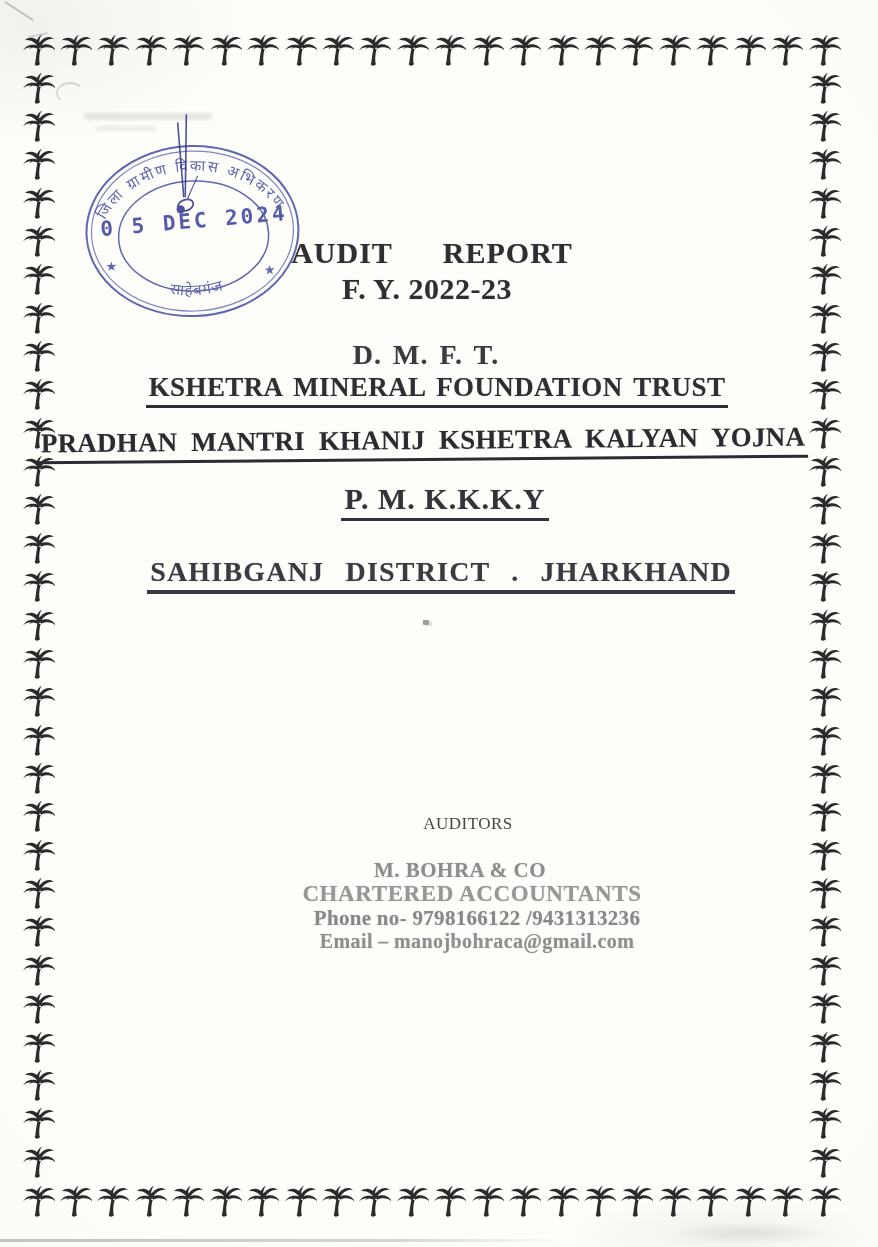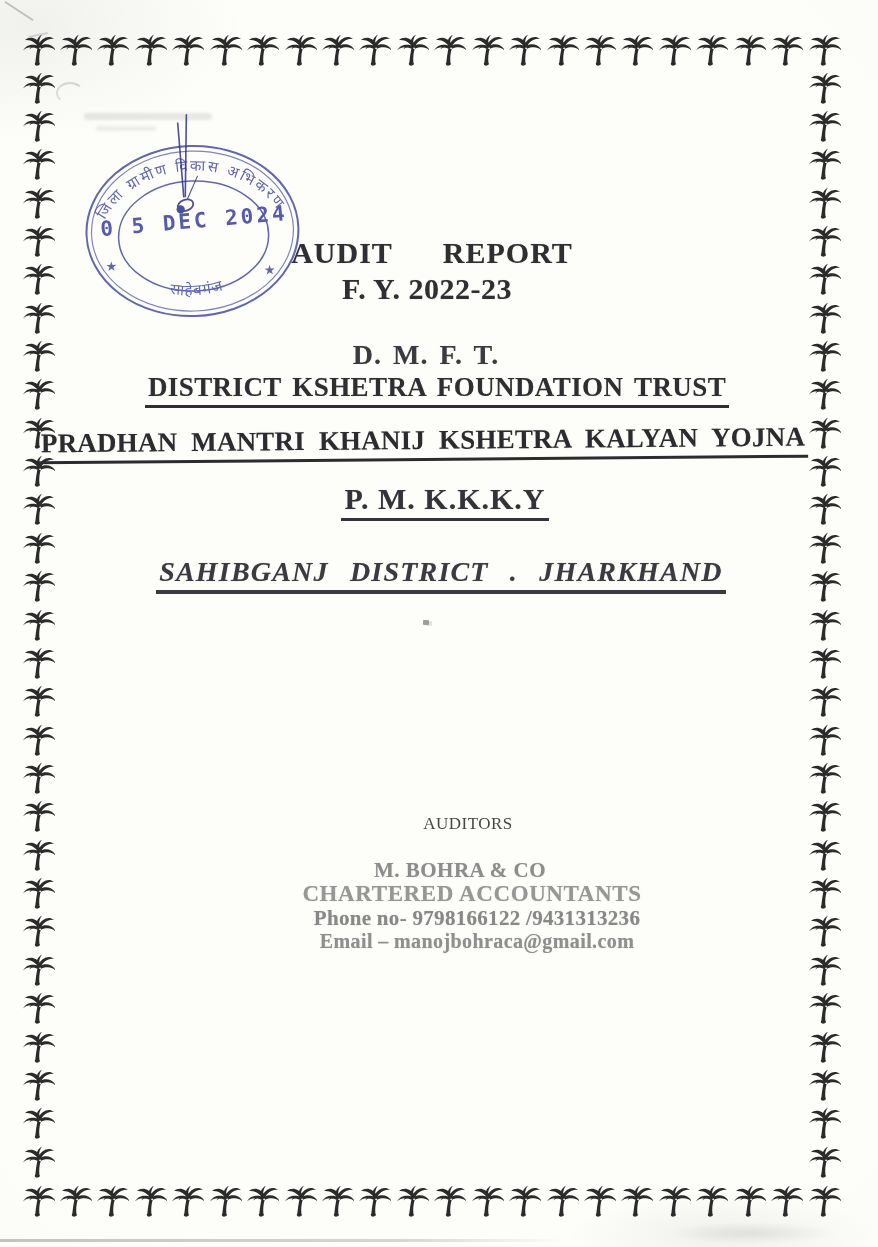--- a/index.html
+++ b/index.html
@@ -23,21 +23,21 @@
     text-shadow:0 0 1px rgba(70,70,70,.35);
   }
   .u{display:inline-block;border-bottom:3.5px solid currentColor;padding:0 3px 2px 3px;}
   .title-line{top:236px;font-size:30px;letter-spacing:1px;word-spacing:42px;transform:translateX(-7px);}
   .fy-line{top:272px;font-size:30px;letter-spacing:.5px;transform:translateX(-12px);}
   .dmft-line{top:339px;font-size:28px;letter-spacing:1px;word-spacing:3px;color:#3a3a40;transform:translateX(-13px);}
   .district-line{top:372px;font-size:27px;letter-spacing:.4px;word-spacing:4px;transform:translateX(-2px);}
   .pradhan-line{top:425px;font-size:27px;letter-spacing:.2px;word-spacing:7px;transform:translateX(-16px) rotate(-.5deg);color:#2c2c30;}
   .pmkkky-line{top:482px;font-size:30px;letter-spacing:1px;transform:translateX(6px);color:#33333a;}
   .sahibganj-line{top:556px;font-size:28px;letter-spacing:1.2px;word-spacing:13px;transform:translateX(2px);color:#3a3a41;}
-  .sahibganj-line .u{border-bottom-width:4px;font-style:italic;}
+  .sahibganj-line .u{border-bottom-width:4px;}
   .auditors-line{top:814px;font-size:17px;font-weight:normal;letter-spacing:.5px;color:#474747;transform:translateX(29px);text-shadow:none;}
   .gray{color:#8d8d8d;text-shadow:0 0 1px rgba(140,140,140,.5);}
   .firm-line{top:858px;font-size:21px;letter-spacing:.5px;transform:translateX(21px);}
   .chartered-line{top:881px;font-size:23px;letter-spacing:.6px;transform:translateX(33px);color:#979797;}
   .phone-line{top:906px;font-size:21px;letter-spacing:.3px;transform:translateX(38px);color:#888888;}
   .email-line{top:930px;font-size:20px;letter-spacing:.4px;transform:translateX(38px);color:#8f8f8f;}
   .stamp{position:absolute;left:78px;top:112px;width:232px;height:212px;transform:rotate(-2deg);}
   .stamp text{font-family:"DejaVu Sans",sans-serif;}
   .stamp .date{font-family:"DejaVu Sans Mono",monospace;font-weight:bold;letter-spacing:3px;}
   
@@ -410,21 +410,21 @@
       <path d="M 103 10 L 106.5 85"></path>
       <path d="M 110 87 L 121 64" stroke-width="1.1"></path>
       <ellipse cx="108" cy="93" rx="8" ry="5.5" transform="rotate(-18 108 93)" stroke-width="1.8"></ellipse>
       <circle cx="103" cy="97" r="4.2" stroke="none" fill="#2c3386"></circle>
     </g>
   </svg>
 
   <div class="line title-line">AUDIT REPORT</div>
   <div class="line fy-line">F. Y. 2022-23</div>
   <div class="line dmft-line">D. M. F. T.</div>
-  <div class="line district-line"><span class="u">DISTRICT KSHETRA FOUNDATION TRUST</span></div>
+  <div class="line district-line"><span class="u">KSHETRA MINERAL FOUNDATION TRUST</span></div>
   <div class="line pradhan-line"><span class="u">PRADHAN MANTRI KHANIJ KSHETRA KALYAN YOJNA</span></div>
   <div class="line pmkkky-line"><span class="u">P. M. K.K.K.Y</span></div>
   <div class="line sahibganj-line"><span class="u">SAHIBGANJ DISTRICT . JHARKHAND</span></div>
 
   <div class="line auditors-line">AUDITORS</div>
   <div class="line gray firm-line">M. BOHRA &amp; CO</div>
   <div class="line gray chartered-line">CHARTERED ACCOUNTANTS</div>
   <div class="line gray phone-line">Phone no- 9798166122 /9431313236</div>
   <div class="line gray email-line">Email – manojbohraca@gmail.com</div>
 

